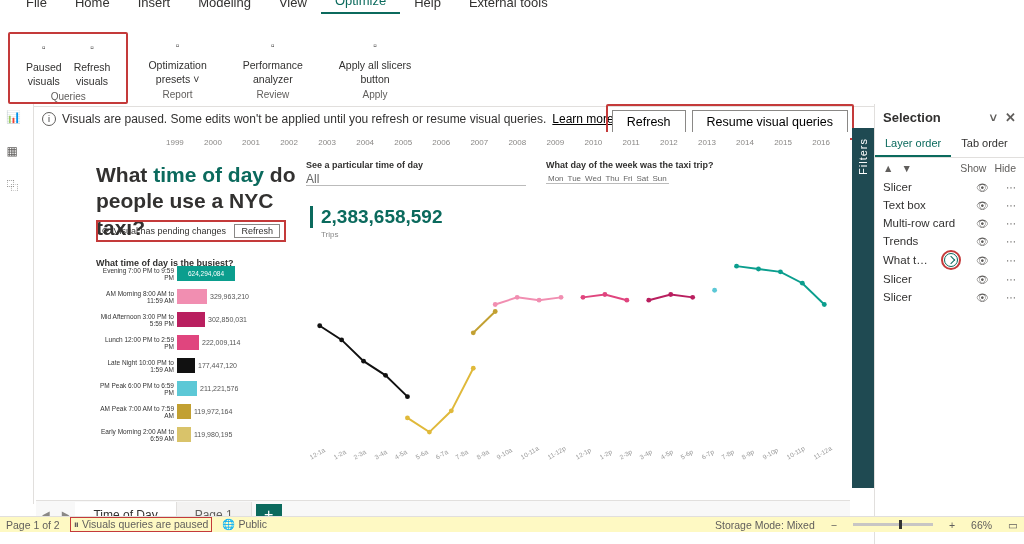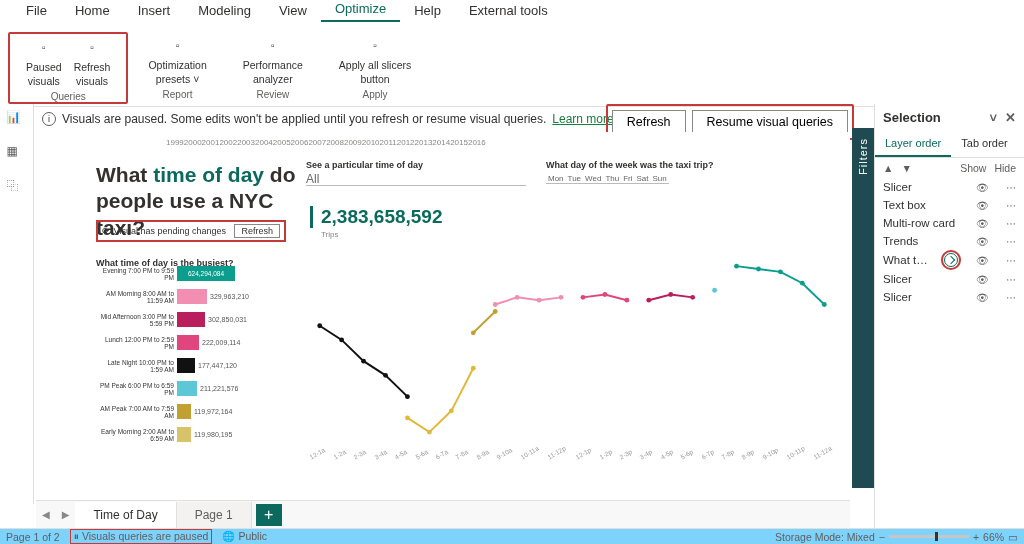--- a/index.html
+++ b/index.html
@@ -1,39 +1,39 @@
 <!DOCTYPE html>
 <html><head>
 <meta charset="utf-8">
 <style>
   * { box-sizing: border-box; margin: 0; padding: 0; font-family: "Segoe UI", sans-serif; }
   body { background: #fff; width: 1024px; height: 544px; overflow: hidden; font-size: 12px; color: #323130; }
 
   
-  .menubar { display: flex; gap: 0; padding: 4px 12px; height: 26px; align-items: flex-end; }
+  .menubar { display: flex; gap: 0; padding: 12px 12px; height: 26px; align-items: flex-end; }
   .menubar .mi { padding: 4px 14px; font-size: 13px; cursor: pointer; }
   .menubar .mi.active { color: #0b6a5d; border-bottom: 2px solid #0b6a5d; }
 
   
   .ribbon { display: flex; gap: 4px; padding: 6px 8px 2px 8px; border-bottom: 1px solid #e1dfdd; }
   .rgroup { display: flex; flex-direction: column; align-items: center; padding: 0 10px; border-right: 0; }
   .rbtns { display: flex; gap: 0; }
   .rbtn { display: flex; flex-direction: column; align-items: center; gap: 2px; padding: 2px 6px; font-size: 10.5px; text-align: center; cursor: pointer; line-height: 1.1; }
   .rbtn .ic { width: 32px; height: 24px; display: flex; align-items: center; justify-content: center; }
   .rlabel { font-size: 10px; color: #605e5c; margin-top: 2px; }
   .hl { border: 2px solid #c43a3a; border-radius: 2px; }
 
   
   .leftrail { position: absolute; left: 0; top: 104px; width: 34px; height: 400px; background: #fff; border-right: 1px solid #e1dfdd; display: flex; flex-direction: column; align-items: center; padding-top: 6px; gap: 14px; }
   .leftrail .lr { width: 20px; height: 20px; cursor: pointer; color: #605e5c; }
 
   
   .infobar { position: absolute; left: 36px; top: 106px; right: 164px; height: 26px; display: flex; align-items: center; gap: 6px; font-size: 12px; padding: 0 6px; }
   .infobar .info-icon { width: 14px; height: 14px; border: 1px solid #605e5c; border-radius: 50%; font-size: 9px; display: flex; align-items: center; justify-content: center; }
-  .infobar a { color: #15803d; text-decoration: underline; cursor: pointer; }
+  .infobar a { color: #000000; text-decoration: underline; cursor: pointer; }
   .infobar .close-x { margin-left: 6px; cursor: pointer; }
   .topbtns { position: absolute; right: 170px; top: 104px; display: flex; gap: 6px; padding: 4px; }
   .topbtns.hl { border: 2px solid #c43a3a; }
   .topbtn { border: 1px solid #8a8886; background: #fff; padding: 4px 14px; font-size: 12.5px; cursor: pointer; }
 
   
   .filterstab { position: absolute; right: 150px; top: 128px; width: 22px; height: 360px; background: #1f4a52; color: #fff; display: flex; align-items: flex-start; justify-content: center; padding-top: 10px; cursor: pointer; }
   .filterstab span { writing-mode: vertical-rl; transform: rotate(180deg); font-size: 11px; letter-spacing: 1px; }
 
   
@@ -49,21 +49,21 @@
   .selitem .nm { flex: 1; white-space: nowrap; overflow: hidden; text-overflow: ellipsis; }
   .selitem .eye { width: 14px; cursor: pointer; color: #605e5c; font-size: 10px; }
   .selitem .dots { cursor: pointer; color: #605e5c; font-size: 10px; }
   .selitem .pending { width: 14px; height: 14px; border: 1.5px solid #0b6a5d; border-radius: 50%; margin-right: 2px; position: relative; }
   .selitem .pending::after { content: ""; position: absolute; width: 5px; height: 5px; border-right: 1.5px solid #0b6a5d; border-top: 1.5px solid #0b6a5d; top: 3px; left: 3px; transform: rotate(45deg); }
   .pending.hl { outline: 2px solid #c43a3a; outline-offset: 1px; }
 
   
   .canvas { position: absolute; left: 36px; top: 132px; right: 174px; bottom: 44px; background: #fff; overflow: hidden; }
   .canvas-inner { position: absolute; left: 60px; right: 8px; top: 0; bottom: 0; }
-  .yearaxis { position: absolute; left: 70px; right: 12px; top: 6px; height: 12px; display: flex; font-size: 8px; color: #8a8886; }
+  .yearaxis { position: absolute; left: 70px; right: 12px; top: 6px; height: 12px; display: flex; justify-content: space-between; font-size: 8px; color: #8a8886; }
   .title-q { position: absolute; left: 0; top: 30px; width: 200px; font-size: 21px; font-weight: 600; line-height: 1.25; }
   .title-q .em { color: #0b6a5d; }
   .pendingbox { position: absolute; left: 0; top: 88px; width: 190px; height: 22px; border: 2px solid #c43a3a; display: flex; align-items: center; font-size: 9px; padding: 0 4px; gap: 4px; }
   .pendingbox .rb { margin-left: auto; border: 1px solid #8a8886; padding: 1px 6px; font-size: 9px; cursor: pointer; }
   .busiest-label { position: absolute; left: 0; top: 126px; font-size: 9px; font-weight: 600; }
 
   .bars { position: absolute; left: 0; top: 130px; width: 200px; }
   .barrow { display: flex; align-items: center; height: 23px; gap: 3px; }
   .barrow .bl { width: 78px; font-size: 6.5px; text-align: right; color: #333; }
   .barrow .bb { height: 15px; }
@@ -84,23 +84,23 @@
   .xticks span { transform: rotate(-30deg); transform-origin: left; }
 
   
   .pagetabs { position: absolute; left: 36px; right: 174px; bottom: 16px; height: 28px; display: flex; align-items: center; border-top: 1px solid #e1dfdd; background: #f8f8f8; }
   .pagetabs .nav { padding: 0 6px; color: #8a8886; cursor: pointer; font-size: 10px; }
   .ptab { padding: 6px 18px; font-size: 12px; cursor: pointer; border-right: 1px solid #e1dfdd; background: #fff; }
   .ptab.inactive { background: #f3f2f1; color: #605e5c; }
   .addtab { width: 26px; height: 22px; background: #0b6a5d; color: #fff; display: flex; align-items: center; justify-content: center; cursor: pointer; margin-left: 4px; font-size: 16px; }
 
   
-  .statusbar { position: absolute; left: 0; right: 0; bottom: 0; height: 16px; display: flex; align-items: center; font-size: 10.5px; padding: 0 6px; gap: 10px; color: #605e5c; background: #7dd3fc; border-top: 1px solid #e1dfdd; }
+  .statusbar { position: absolute; left: 0; right: 0; bottom: 12px; height: 16px; display: flex; align-items: center; font-size: 10.5px; padding: 0 6px; gap: 10px; color: #605e5c; background: #fef9c3; border-top: 1px solid #e1dfdd; }
   .statusbar .paused { border: 1.5px solid #c43a3a; padding: 0 3px; }
-  .statusbar .right { margin-left: auto; display: flex; align-items: center; gap: 4px; }
+  .statusbar .right { margin-left: auto; display: flex; align-items: center; gap: 16px; }
   .zoomtrack { width: 80px; height: 3px; background: #c8c6c4; position: relative; }
   .zoomtrack::after { content: ""; position: absolute; left: 46px; top: -3px; width: 3px; height: 9px; background: #333; }
 </style>
 </head>
 <body>
 
 <div class="menubar" id="menubar">
     <div class="mi">File</div>
     <div class="mi">Home</div>
     <div class="mi">Insert</div>

